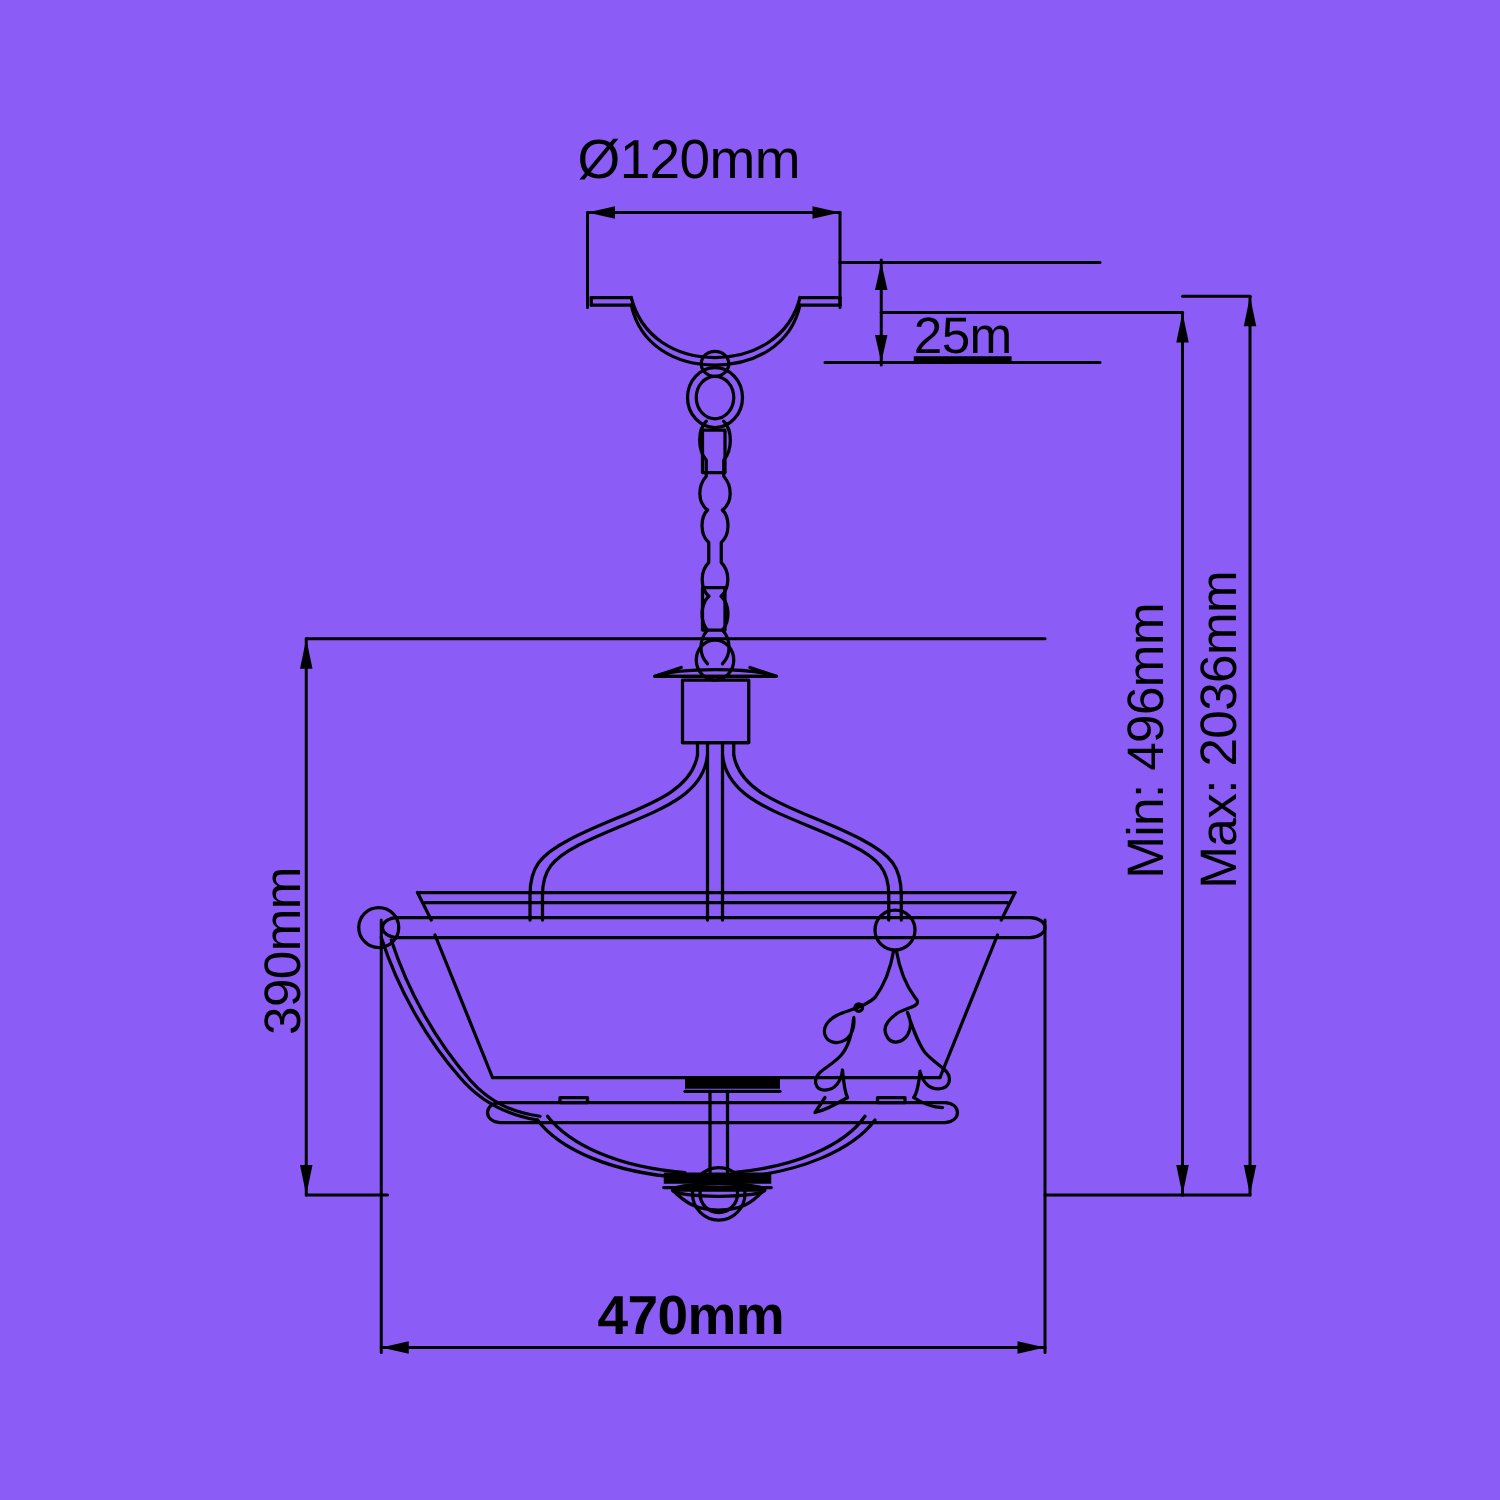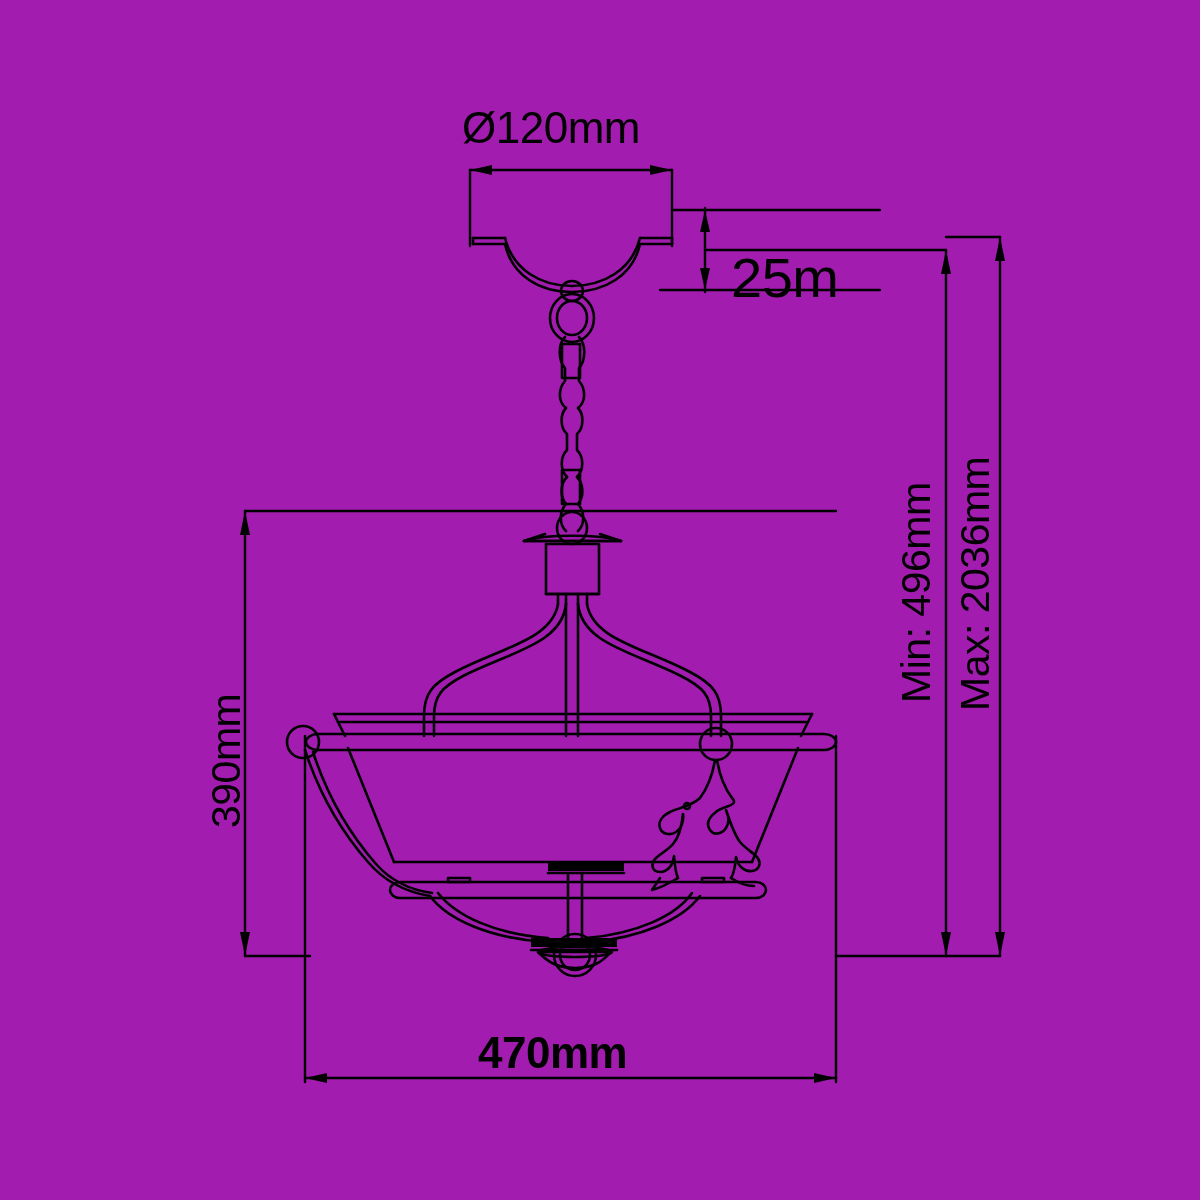--- a/index.html
+++ b/index.html
@@ -10,21 +10,21 @@
   body {
     width: 1200px;
     height: 1200px;
     font-family: "Liberation Sans", sans-serif;
     overflow: hidden;
   }
   #drawing-root {
     position: relative;
     width: 1200px;
     height: 1200px;
-    background: #a21caf;
+    background: #8b5cf6;
   }
   svg.canvas {
     position: absolute;
     top: 0;
     left: 0;
     width: 1200px;
     height: 1200px;
   }
   .dim-text {
     position: absolute;
@@ -35,21 +35,22 @@
     letter-spacing: -0.5px;
   }
   #label-diameter {
     left: 462px;
     top: 103px;
     font-size: 44px;
   }
   #label-canopy-height {
     left: 731px;
     top: 245px;
-    font-size: 56px;
+    font-size: 41px;
+    text-decoration: underline;
   }
   #label-shade-height {
     left: 0px;
     top: 0px;
     font-size: 41px;
     transform-origin: left top;
     transform: translate(203px, 828px) rotate(-90deg);
   }
   #label-min-drop {
     left: 0px;

